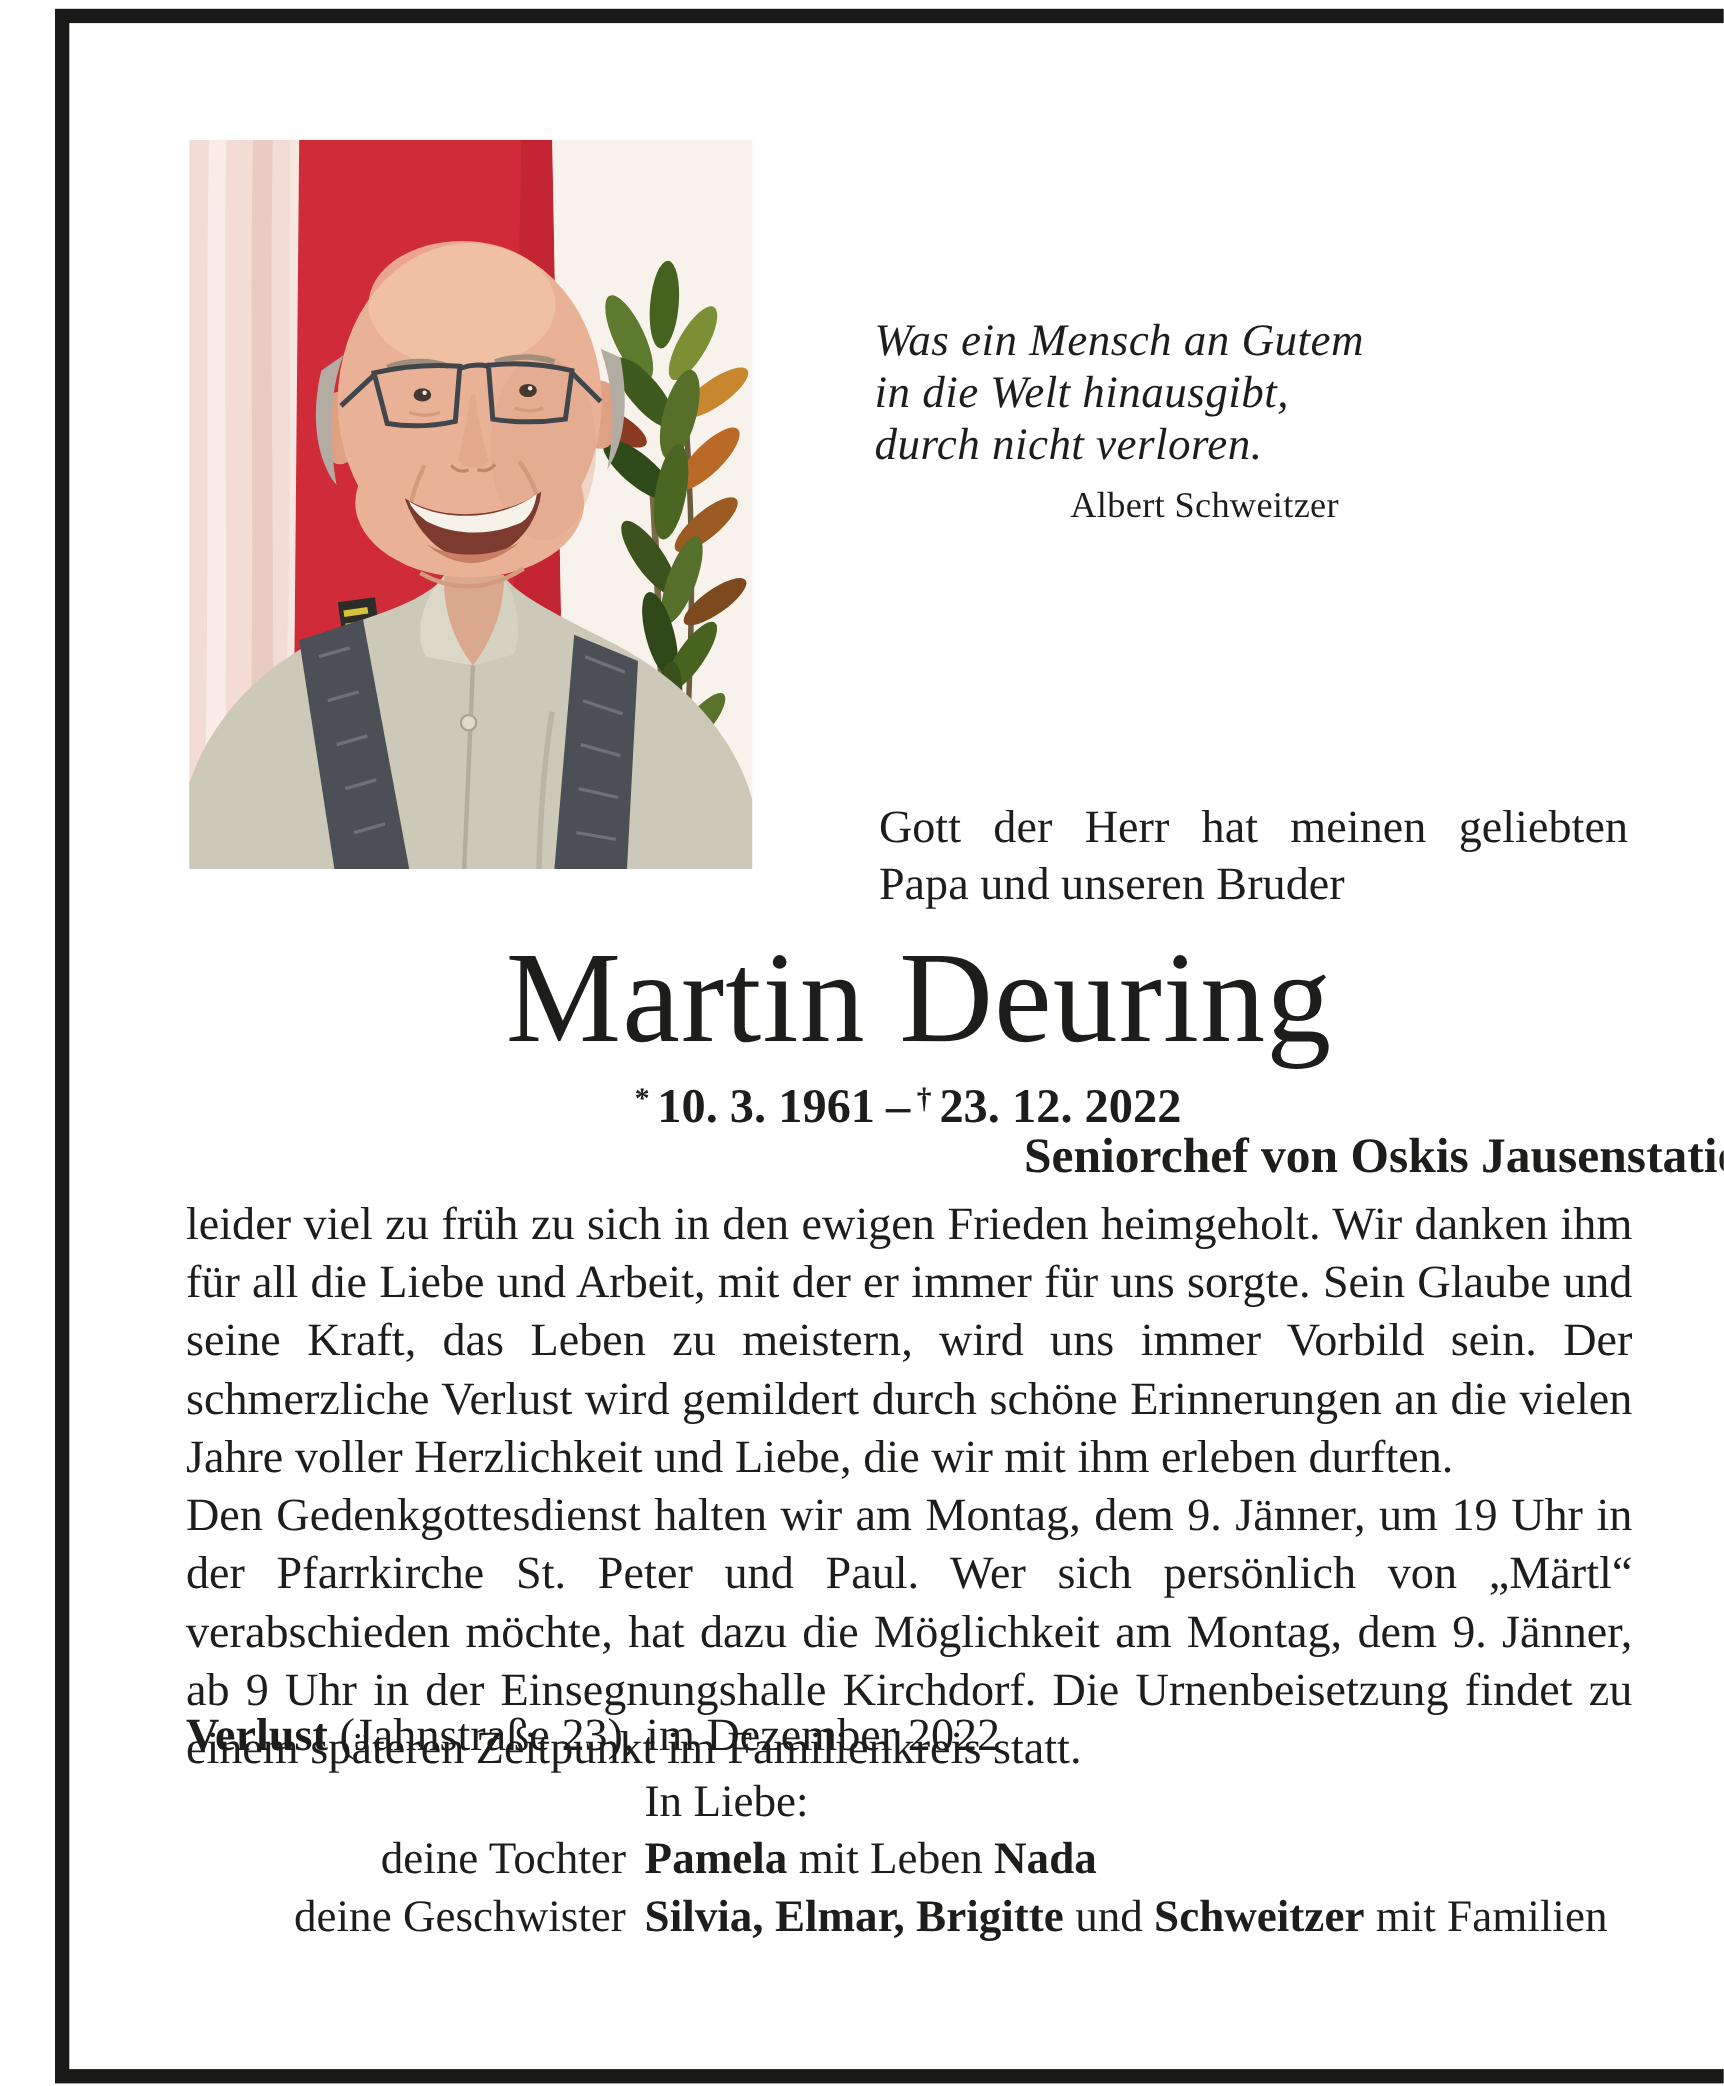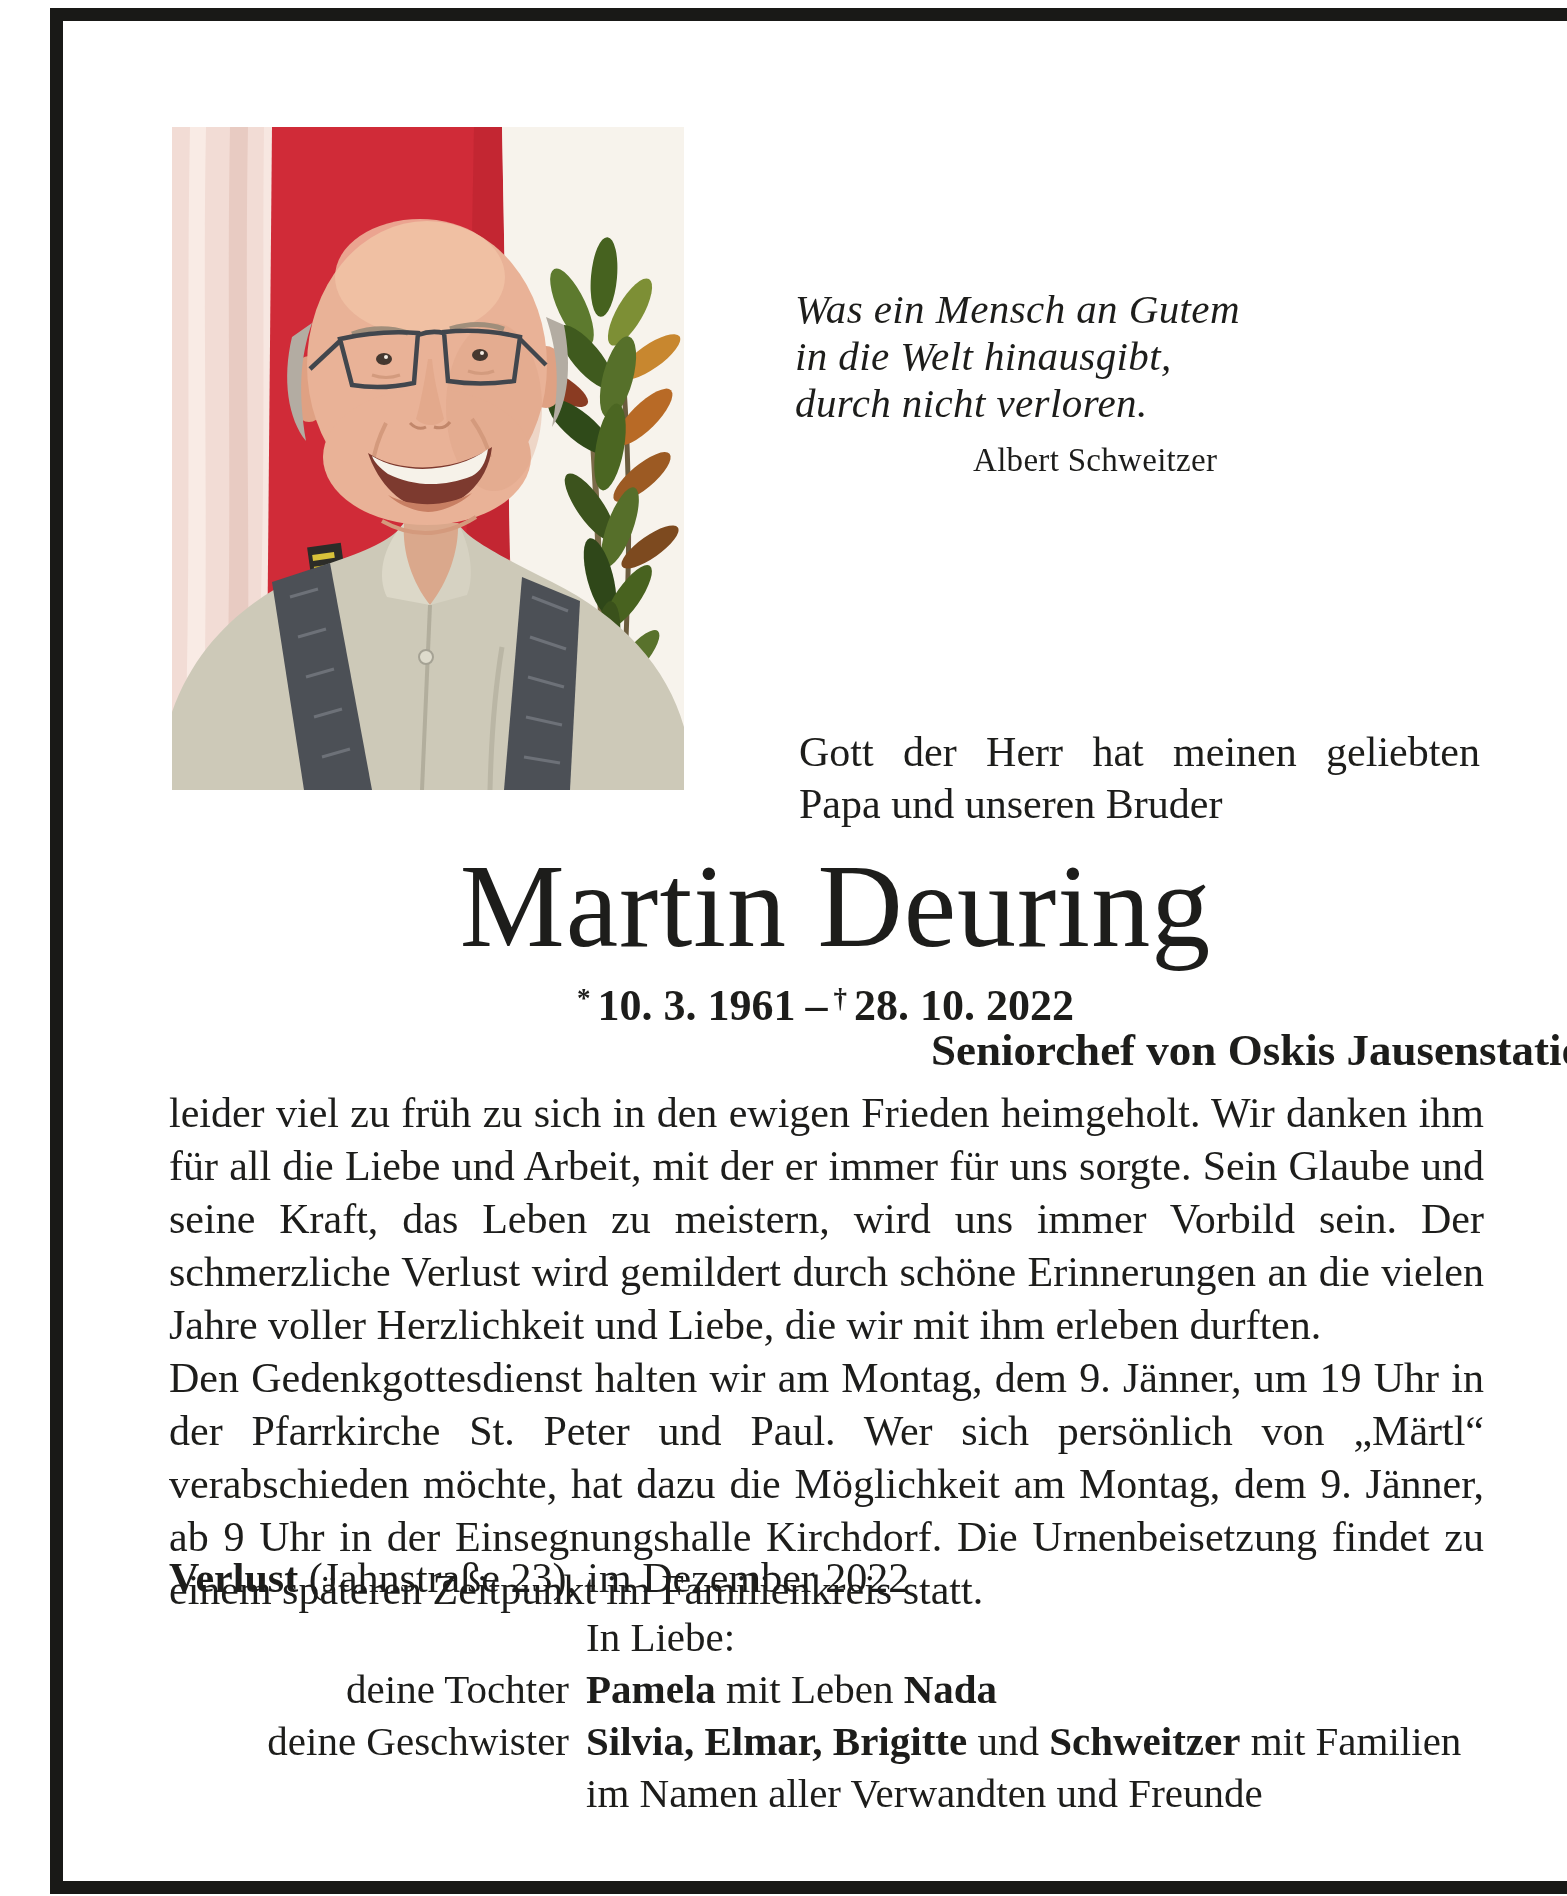--- a/index.html
+++ b/index.html
@@ -219,21 +219,21 @@
     <div class="quote-attr">Albert Schweitzer</div>
   </div>
 
   <div class="intro">
     <div class="intro-line1">Gott der Herr hat meinen geliebten</div>
     <div>Papa und unseren Bruder</div>
   </div>
 
   <div class="name">Martin Deuring</div>
 
-  <div class="dates"><span class="sym">*</span><span>10. 3. 1961</span><span class="dash">–</span><span class="sym">†</span><span>28. 10. 2022</span></div>
+  <div class="dates"><span class="sym">*</span><span>10. 3. 1961</span><span class="dash">–</span><span class="sym">†</span><span>23. 12. 2022</span></div>
 
   <div class="role">Seniorchef von Oskis Jausenstation</div>
 
   <div class="body-text">
     <p>leider viel zu früh zu sich in den ewigen Frieden heimgeholt. Wir danken ihm für all die Liebe und Arbeit, mit der er immer für uns sorgte. Sein Glaube und seine Kraft, das Leben zu meistern, wird uns immer Vorbild sein. Der schmerzliche Verlust wird gemildert durch schöne Erinnerungen an die vielen Jahre voller Herzlichkeit und Liebe, die wir mit ihm erleben durften.</p>
     <p>Den Gedenkgottesdienst halten wir am Montag, dem 9. Jänner, um 19 Uhr in der Pfarrkirche St. Peter und Paul. Wer sich persönlich von „Märtl“ verabschieden möchte, hat dazu die Möglichkeit am Montag, dem 9. Jänner, ab 9 Uhr in der Einsegnungshalle Kirchdorf. Die Urnenbeisetzung findet zu einem späteren Zeitpunkt im Familienkreis statt.</p>
   </div>
 
   <div class="dateline"><span class="bold">Verlust</span><span> (Jahnstraße 23), im Dezember 2022</span></div>
 
@@ -243,19 +243,15 @@
       <div class="cval">In Liebe:</div>
     </div>
     <div class="crow">
       <div class="clabel">deine Tochter</div>
       <div class="cval"><span class="bold">Pamela</span><span> mit Leben </span><span class="bold">Nada</span></div>
     </div>
     <div class="crow">
       <div class="clabel">deine Geschwister</div>
       <div class="cval"><span class="bold">Silvia, Elmar, Brigitte</span><span> und </span><span class="bold">Schweitzer</span><span> mit Familien</span></div>
     </div>
-    <div class="crow">
-      <div class="clabel"></div>
-      <div class="cval">im Namen aller Verwandten und Freunde</div>
-    </div>
   </div>
 
 </div>
 
 </body></html>

